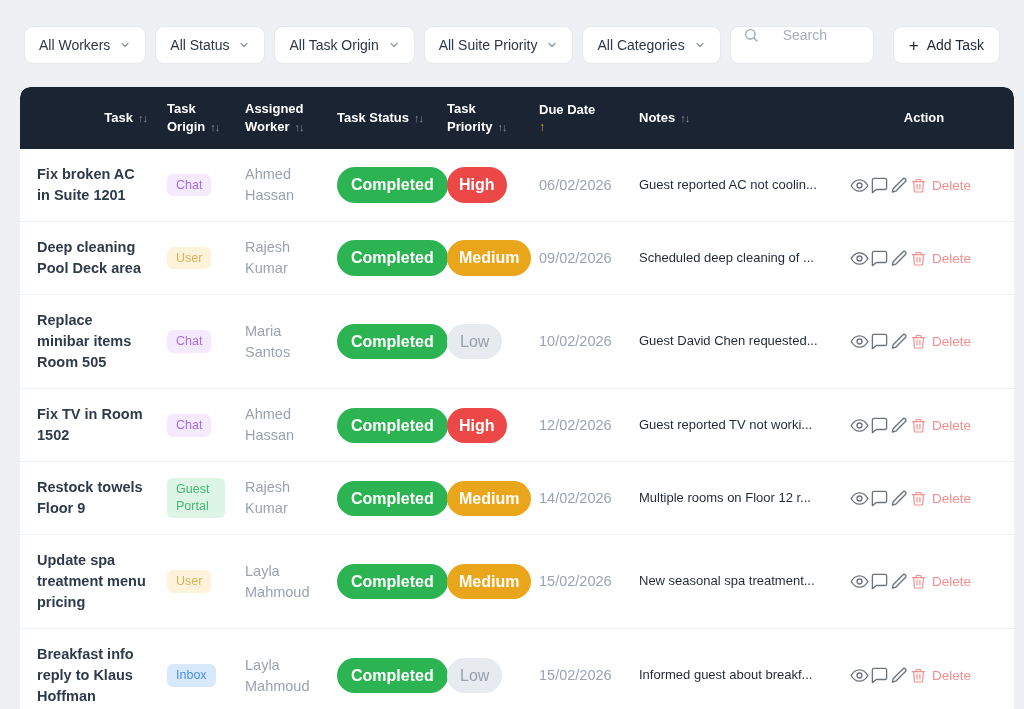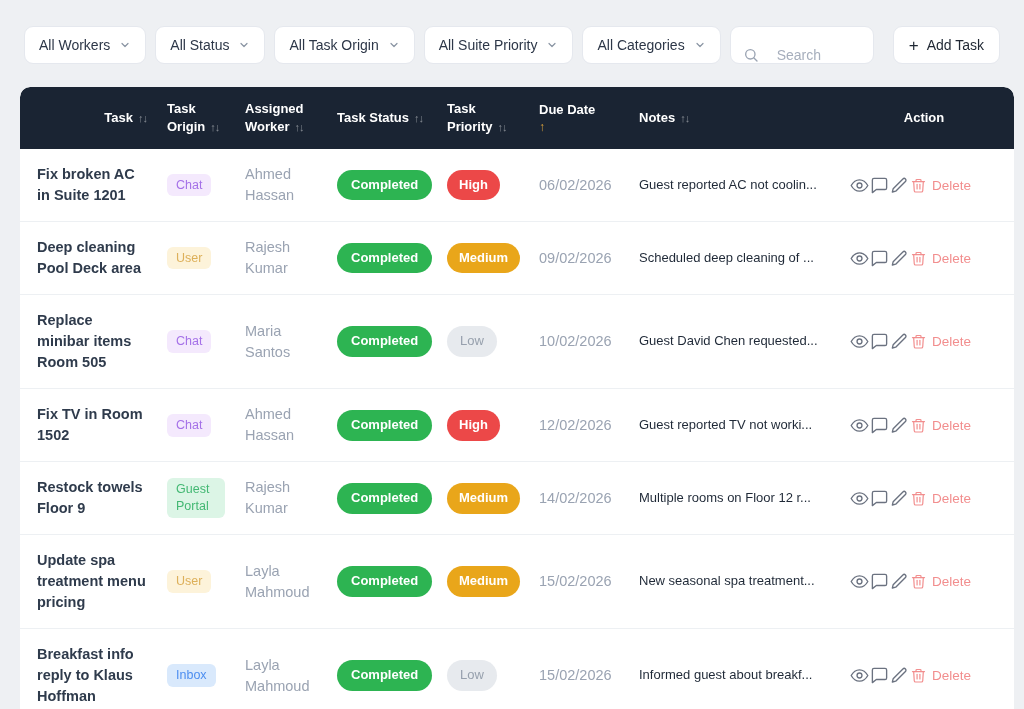--- a/index.html
+++ b/index.html
@@ -24,21 +24,21 @@
   }
   
   .filter-bar{display:flex;align-items:center;gap:9px;margin:26px 24px 0 24px;}
   .filter-chip{
     display:inline-flex;align-items:center;gap:9px;height:38px;padding:0 14px;
     background:var(--card-bg);border:1px solid var(--border);border-radius:9px;
     font-size:14px;color:#2d3748;cursor:pointer;white-space:nowrap;
   }
   .chev{display:inline-flex;color:#8a94a3;}
   .search-box{
-    margin-left:auto;display:flex;align-items:flex-end;gap:18px;height:38px;width:186px;
+    margin-left:auto;display:flex;align-items:flex-start;gap:24px;height:38px;width:186px;
     background:var(--card-bg);border:1px solid var(--border);border-radius:9px;padding:0 12px;
   }
   .search-box input{
     border:none;outline:none;width:100%;font-size:14px;color:#2d3748;
     font-family:inherit;background:transparent;
   }
   .search-box input::placeholder{color:#a6aebc;}
   .add-task-btn{
     display:inline-flex;align-items:center;gap:8px;height:38px;padding:0 15px;margin-left:10px;
     background:var(--card-bg);border:1px solid var(--border);border-radius:9px;
@@ -77,21 +77,21 @@
     white-space:nowrap;overflow:hidden;
   }
   .badge{
     display:inline-block;padding:3px 9px;border-radius:6px;font-size:12.5px;line-height:1.35;
   }
   .badge.chat{background:var(--chat-bg);color:var(--chat-text);}
   .badge.user{background:var(--user-bg);color:var(--user-text);}
   .badge.guest-portal{background:var(--guest-bg);color:var(--guest-text);}
   .badge.inbox{background:var(--inbox-bg);color:var(--inbox-text);}
   .pill{
-    display:inline-block;padding:6px 14px;border-radius:999px;font-size:13px;font-weight:bold;color:#fff;
+    display:inline-block;padding:6px 14px;border-radius:999px;font-size:16px;font-weight:bold;color:#fff;
   }
   .pill.status{background:var(--green);}
   .pill.high{background:var(--red);padding:6px 12px;}
   .pill.medium{background:var(--amber);padding:6px 12px;}
   .pill.low{background:var(--low-bg);color:var(--low-text);font-weight:normal;padding:6px 13px;}
   .actions{display:flex;align-items:center;gap:1px;padding-left:6px;}
   .icon-btn{
     background:none;border:none;cursor:pointer;padding:0;display:inline-flex;align-items:center;
     color:var(--icon-gray);
   }

